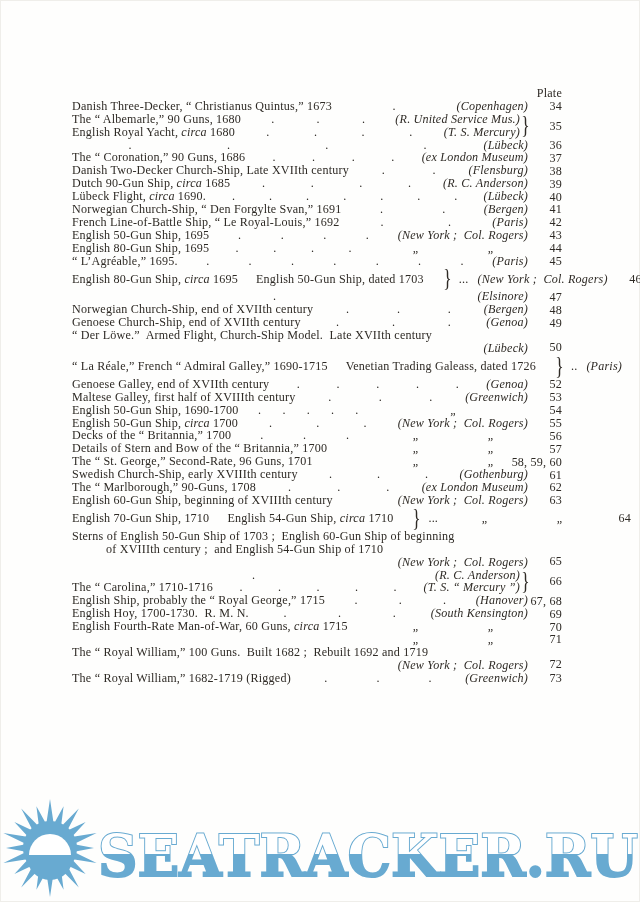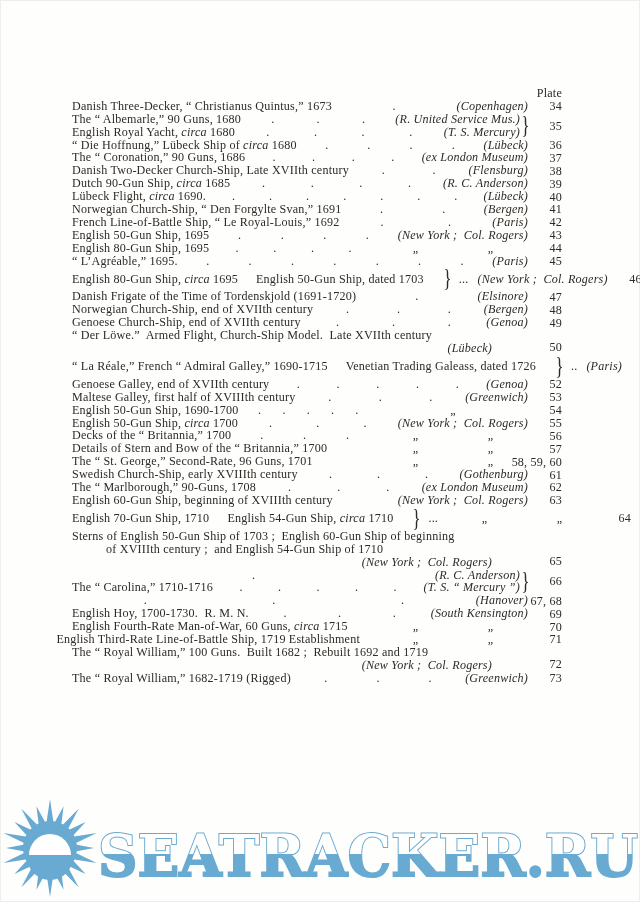--- a/index.html
+++ b/index.html
@@ -7,21 +7,21 @@
     width:640px;height:902px;position:relative;overflow:hidden;
     background:#fefefd;
     font-family:"Liberation Serif","DejaVu Serif",serif;
     color:var(--ink,#2e2a25);
     --blue:#68aad1;
   }
   .page{position:absolute;inset:0;box-shadow:inset 0 0 0 1px #efeeea;}
   .content{position:absolute;left:72px;top:87px;right:78px;
     font-size:12.1px;letter-spacing:.2px;}
   .row{display:flex;align-items:center;}
-  .row.bottom{align-items:flex-end;gap:36px;}
+  .row.bottom{align-items:flex-end;}
   .lines{flex:1;min-width:0;display:flex;flex-direction:column;}
   .texts{flex:none;display:flex;flex-direction:row;}
   .line{display:flex;align-items:baseline;height:12.9px;line-height:12.9px;justify-content:flex-end;}
   .line.indent{padding-left:34px;}
   .line.shared{flex:1;}
   .txt{white-space:pre;flex:none;}
   .dots{flex:1;display:flex;justify-content:space-around;align-items:baseline;padding:0 9px;min-width:0;}
   .dot{flex:none;}
   .loc{flex:none;font-style:italic;white-space:pre;}
   .ditto{flex:none;width:150px;display:flex;justify-content:space-around;align-items:baseline;}
@@ -91,21 +91,20 @@
             </div>
           </div>
           <span class="brace">}</span>
           <div class="plate">
             <span>35</span>
           </div>
         </div>
         <div class="row">
           <div class="lines">
             <div class="line">
-              <span class="txt">“ Die Hoffnung,” Lübeck Ship of <i>circa</i> 1680</span>
               <span class="dots">
                 <span class="dot">.</span>
                 <span class="dot">.</span>
                 <span class="dot">.</span>
                 <span class="dot">.</span>
               </span>
               <span class="loc">(Lübeck)</span>
             </div>
           </div>
           <div class="plate">
@@ -289,21 +288,20 @@
             </span>
             <span class="loc">(New York ;  Col. Rogers)</span>
           </div>
           <div class="plate">
             <span>46</span>
           </div>
         </div>
         <div class="row">
           <div class="lines">
             <div class="line">
-              <span class="txt">Danish Frigate of the Time of Tordenskjold (1691-1720)</span>
               <span class="dots">
                 <span class="dot">.</span>
               </span>
               <span class="loc">(Elsinore)</span>
             </div>
           </div>
           <div class="plate">
             <span>47</span>
           </div>
         </div>
@@ -611,20 +609,21 @@
             </div>
           </div>
           <span class="brace">}</span>
           <div class="plate">
             <span>66</span>
           </div>
         </div>
         <div class="row">
           <div class="lines">
             <div class="line">
+              <span class="txt">English Ship, probably the “ Royal George,” 1715</span>
               <span class="dots">
                 <span class="dot">.</span>
                 <span class="dot">.</span>
                 <span class="dot">.</span>
               </span>
               <span class="loc">(Hanover)</span>
             </div>
           </div>
           <div class="plate">
             <span>67, 68</span>
@@ -657,21 +656,20 @@
               </span>
             </div>
           </div>
           <div class="plate">
             <span>70</span>
           </div>
         </div>
         <div class="row">
           <div class="lines">
             <div class="line">
-              <span class="txt">English Third-Rate Line-of-Battle Ship, 1719 Establishment</span>
               <span class="dots"></span>
               <span class="ditto">
                 <span>„</span>
                 <span>„</span>
               </span>
             </div>
           </div>
           <div class="plate">
             <span>71</span>
           </div>

